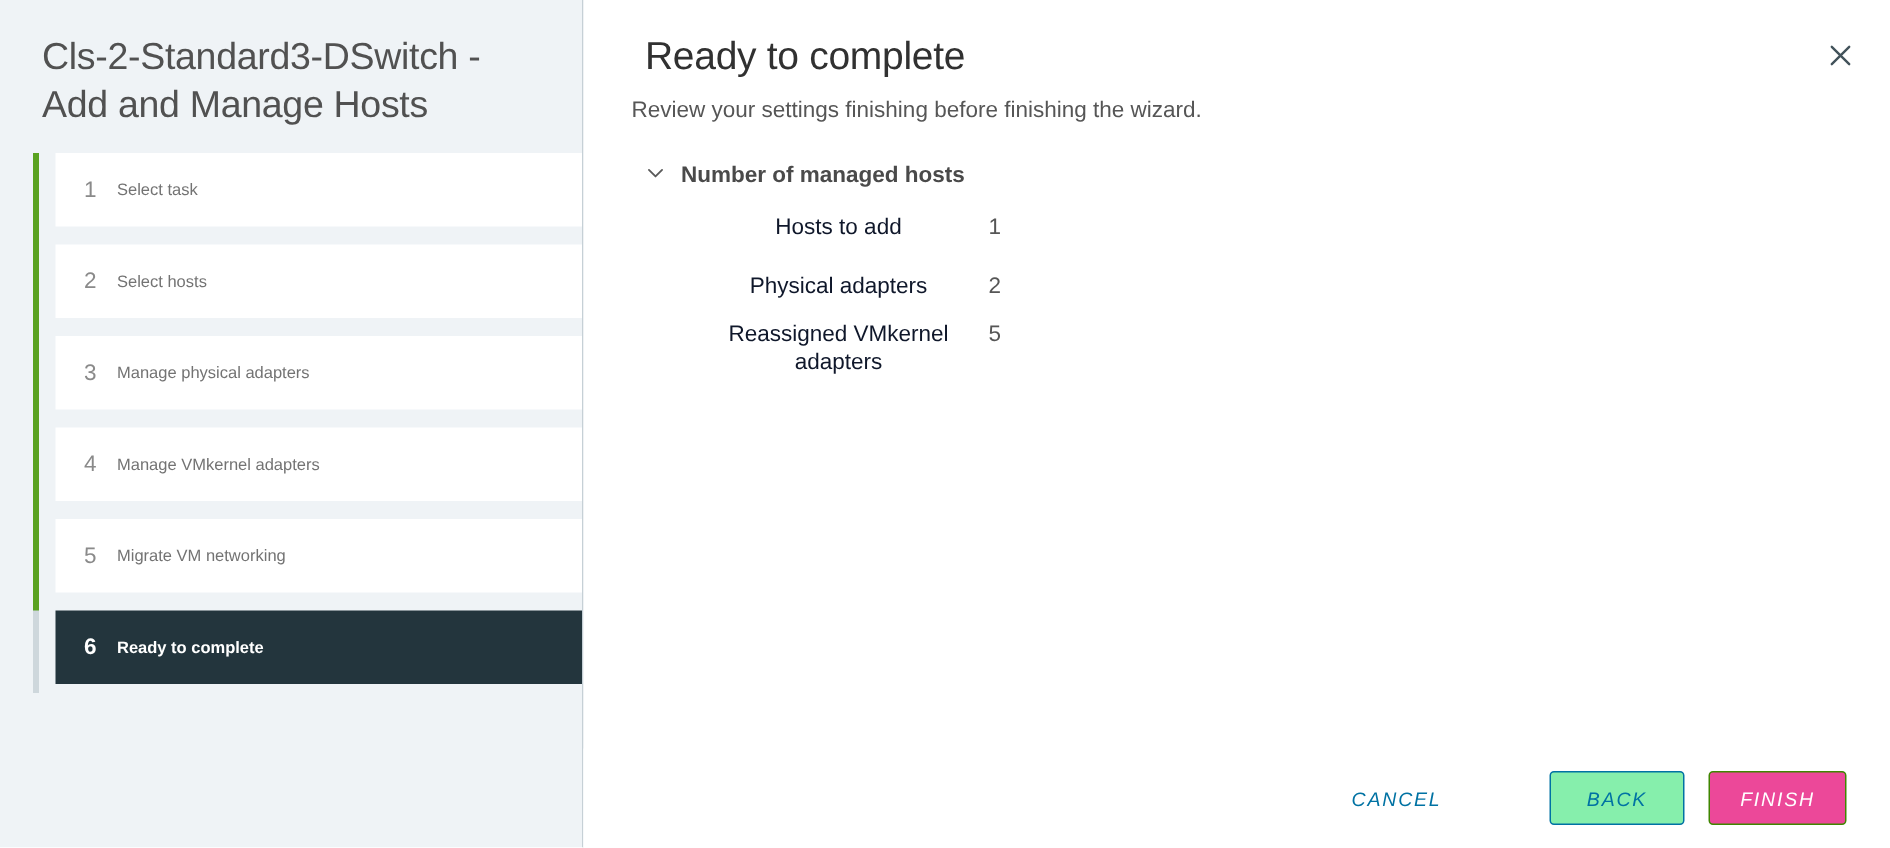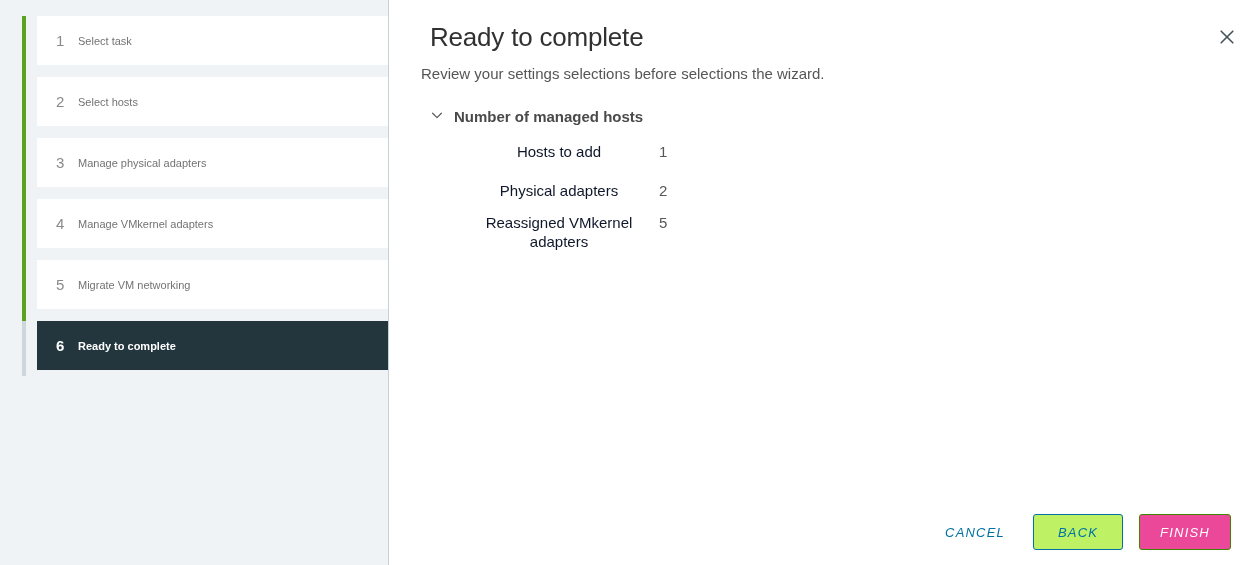--- a/index.html
+++ b/index.html
@@ -216,41 +216,43 @@
   }
 
   .btn-flat {
     background: transparent;
     border: none;
     color: #0072a3;
     padding: 0 12px;
   }
 
   .btn-outline {
-    background: #bef264;
+    background: #86efac;
     border: 1px solid #0072a3;
     color: #0072a3;
     min-width: 90px;
     padding: 0 18px;
+    margin-left: 44px;
   }
 
   .btn-primary {
     background: #ec4899;
     border: 1px solid #3f8600;
     color: #ffffff;
     min-width: 92px;
     padding: 0 18px;
   }
 </style>
 </head>
 <body>
 
 <div class="wizard">
 
   <aside class="sidebar">
+    <h1 class="wizard-title">Cls-2-Standard3-DSwitch - Add and Manage Hosts</h1>
 
     <div class="steps-wrap">
       <div class="progress-track"></div>
       <div class="progress-fill"></div>
       <ul class="steps" id="step-list">
           <li class="step">
             <span class="num">1</span>
             <span class="lbl">Select task</span>
           </li>
           <li class="step">
@@ -279,21 +281,21 @@
 
   <section class="content">
 
     <button class="close-btn" aria-label="Close">
       <svg width="16" height="16" viewBox="0 0 16 16" aria-hidden="true">
         <path d="M2.2 2.2 L13.8 13.8 M13.8 2.2 L2.2 13.8" stroke="#43535b" stroke-width="1.6" stroke-linecap="round" fill="none"></path>
       </svg>
     </button>
 
     <h2 class="page-title">Ready to complete</h2>
-    <p class="page-subtitle">Review your settings selections before selections the wizard.</p>
+    <p class="page-subtitle">Review your settings finishing before finishing the wizard.</p>
 
     <div class="sections" id="sections-root">
         <div class="section">
           <div class="section-header">
             <span style="display: flex;">
               <svg class="chevron" viewBox="0 0 16 16" aria-hidden="true">
                 <path d="M3 6 L8 11 L13 6" stroke="#5a5a5a" stroke-width="1.4" fill="none" stroke-linecap="round" stroke-linejoin="round"></path>
               </svg>
             </span>
             <span class="section-title">Number of managed hosts</span>

